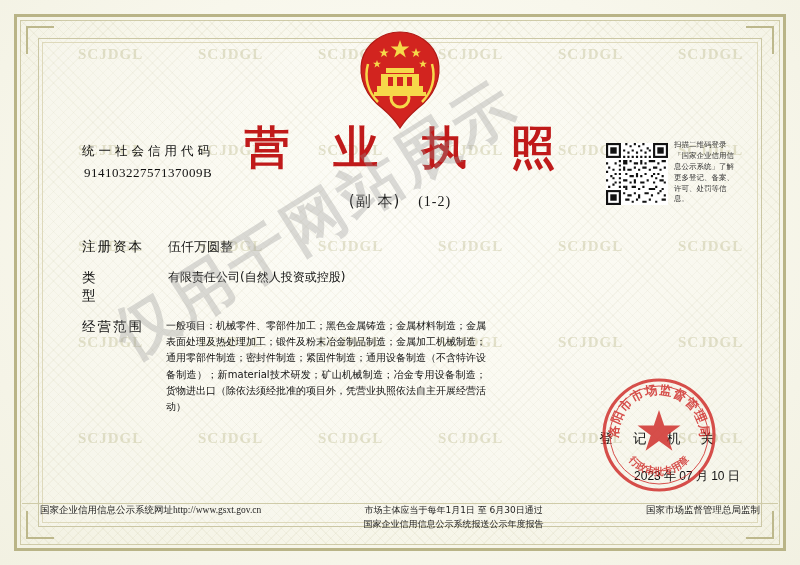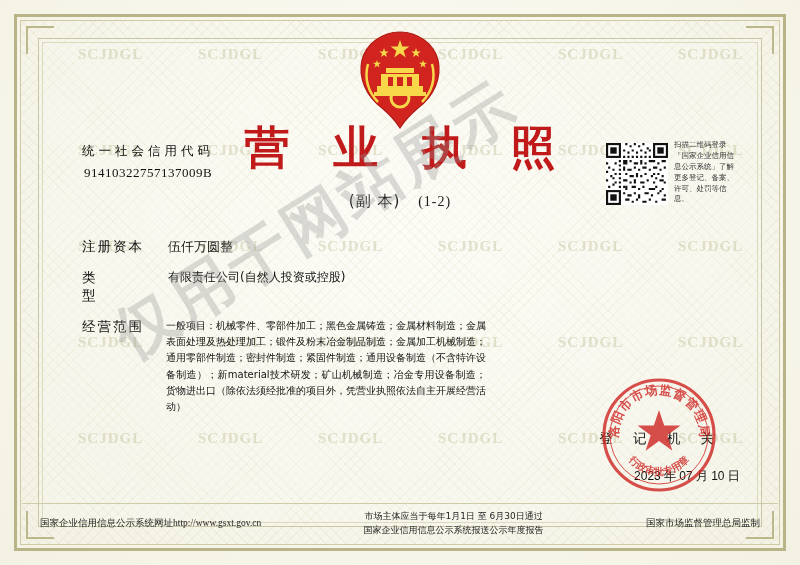--- a/index.html
+++ b/index.html
@@ -282,21 +282,21 @@
   
   .footer {
     position: absolute;
     left: 22px;
     right: 22px;
     bottom: 22px;
     height: 40px;
     border-top: 1px solid #cfcba8;
     z-index: 6;
     display: flex;
-    align-items: center;
+    align-items: flex-start;
     justify-content: space-between;
     padding: 0 18px;
     box-sizing: border-box;
   }
   .footer-left, .footer-right {
     font-family: "DejaVu Sans", sans-serif;
     font-size: 9.5px;
     color: #222;
     white-space: nowrap;
   }

